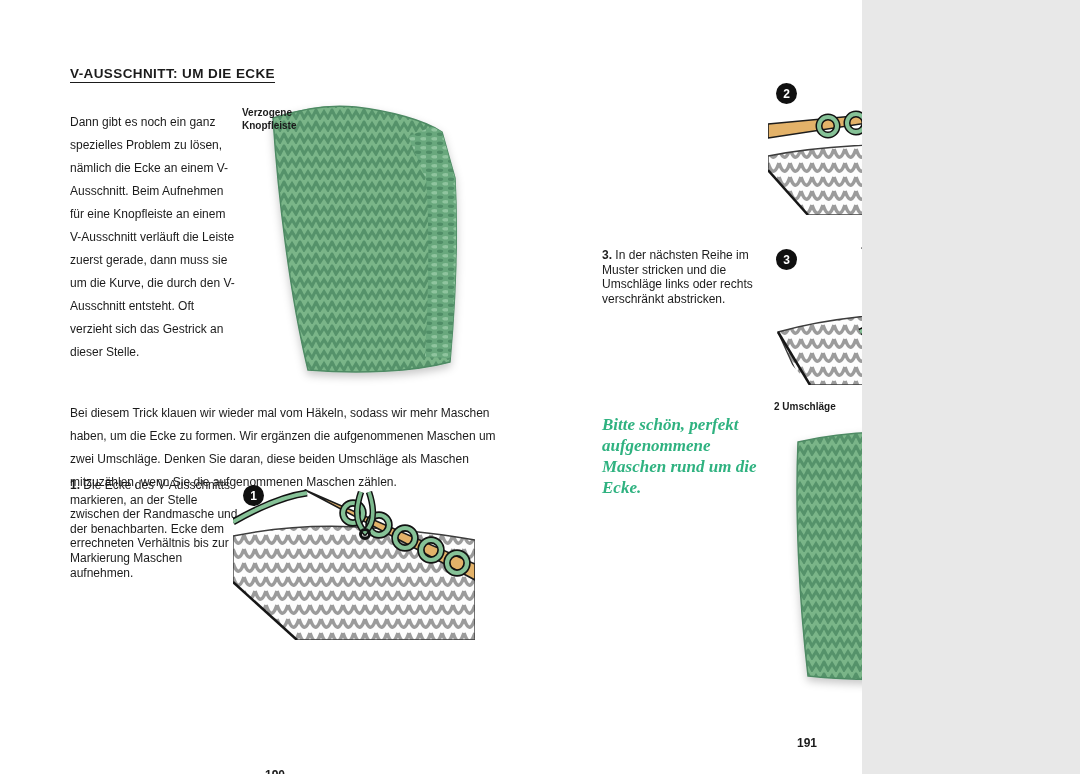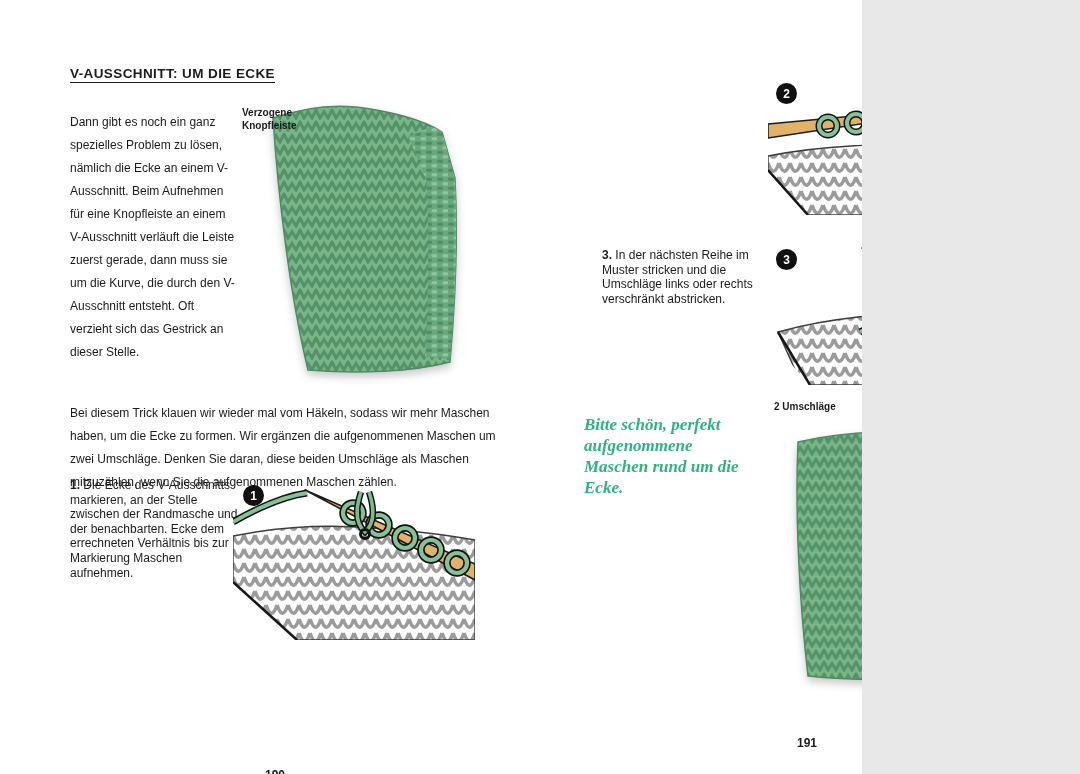--- a/index.html
+++ b/index.html
@@ -166,21 +166,21 @@
         <circle cx="152" cy="28" r="10" fill="none" stroke="#86c297" stroke-width="4.2"></circle>
         <path d="M150,38 C138,62 116,80 92,92" fill="none" stroke="#111" stroke-width="7"></path>
         <path d="M150,38 C138,62 116,80 92,92" fill="none" stroke="#86c297" stroke-width="4"></path>
       </g>
     </svg>
     <div class="abs badge" style="left:8px;top:9px;">3</div>
     <div class="abs illu-label" style="right:6px;top:8px;width:90px;text-align:right;">Rechts
 verschränkt</div>
   </div>
 
-  <div class="abs note" style="left:584px;top:414px;width:165px;">Bitte schön, perfekt aufgenommene Maschen rund um die Ecke.</div>
+  <div class="abs note" style="left:602px;top:414px;width:165px;">Bitte schön, perfekt aufgenommene Maschen rund um die Ecke.</div>
 
   <div class="figure" style="left:768px;top:398px;width:242px;height:298px;">
     <div class="abs caption" style="left:6px;top:2px;">2 Umschläge</div>
     <svg width="242" height="276" viewBox="0 0 242 276" style="top:22px;">
       <defs>
         <pattern id="kgB" width="16" height="12" patternUnits="userSpaceOnUse">
           <rect width="16" height="12" fill="#7ab588"></rect>
           <path d="M-1,2 L4,10 L8,2 M8,2 L12,10 L17,2" fill="none" stroke="#55926a" stroke-width="3" stroke-linecap="round"></path>
         </pattern>
         <pattern id="sdB" width="11" height="9" patternUnits="userSpaceOnUse">

